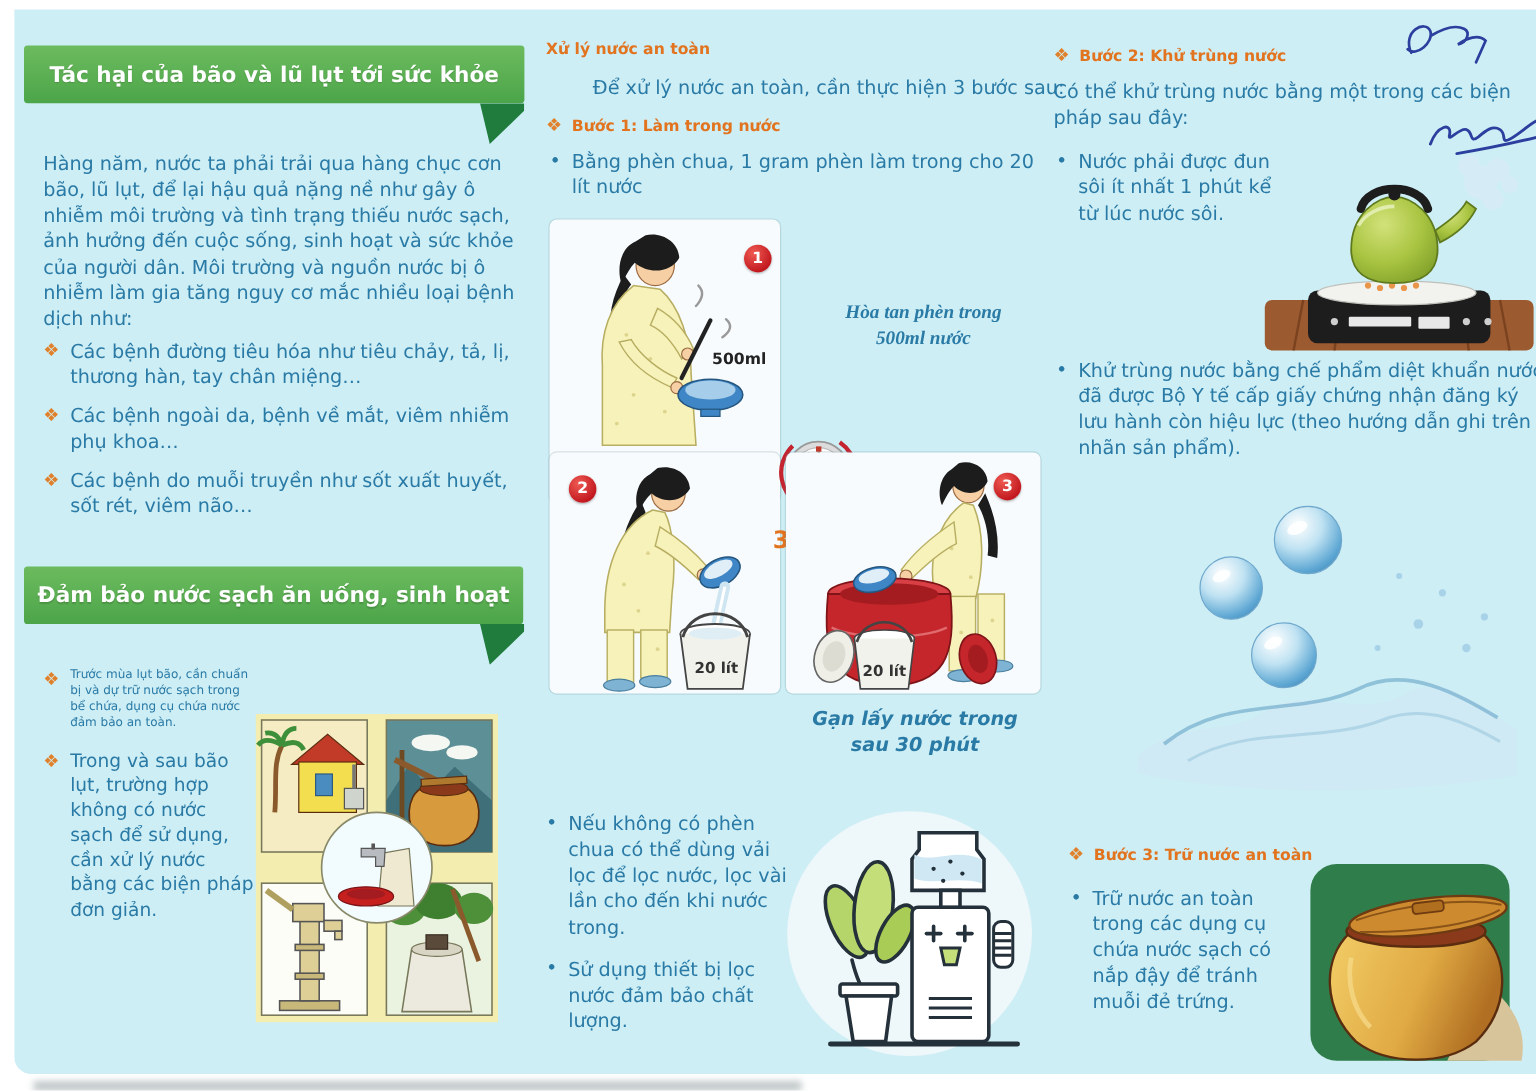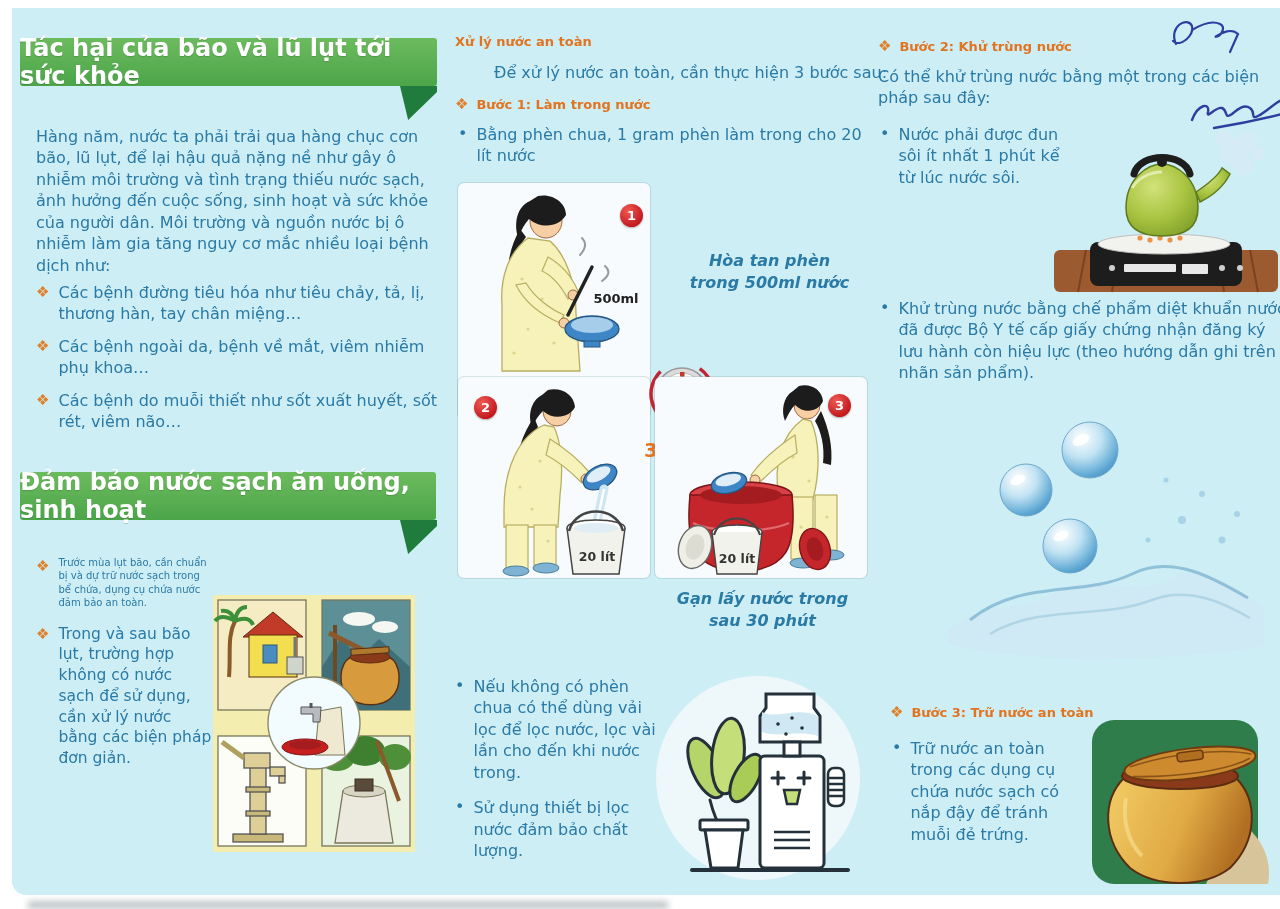--- a/index.html
+++ b/index.html
@@ -5,21 +5,21 @@
   html,body{margin:0;padding:0;background:#ffffff;}
   #stage{position:relative;width:1280px;height:909px;overflow:hidden;
          font-family:"DejaVu Sans","Liberation Sans",sans-serif;background:#ffffff;}
   #page{position:absolute;left:12px;top:8px;right:0;bottom:14px;background:#cdeef5;
         border-bottom-left-radius:14px;}
   #page-shadow{position:absolute;left:28px;bottom:0;width:640px;height:8px;background:#a9b2b4;
         filter:blur(3px);opacity:.75;}
   .abs{position:absolute;}
   
   .banner{background:linear-gradient(#6cbb5e,#4ca549);color:#ffffff;font-weight:bold;
-          font-size:24px;display:flex;align-items:center;justify-content:center;
+          font-size:18px;display:flex;align-items:center;justify-content:center;
           height:48px;border-radius:3px;text-shadow:0 1px 1px rgba(0,0,0,.15);}
   .fold{width:37px;height:34px;background:#1f7c3d;
         clip-path:polygon(0 0,100% 0,100% 18%,22% 100%);}
   .body-txt{font-size:16px;line-height:1.34;color:#2a7aa6;font-weight:500;}
   .orange-h{color:#e2731f;font-weight:bold;font-size:13px;}
   .b-row{display:flex;margin-bottom:11px;}
   .b-row .mark{flex:0 0 auto;margin-right:9px;}
   .diamond{color:#e0802a;font-size:15px;line-height:1.4;}
   .dot{color:#2a7aa6;font-size:16px;line-height:1.3;}
   .step-lab{display:flex;align-items:baseline;}
@@ -50,21 +50,21 @@
     <div class="b-row">
       <span class="mark diamond">❖</span>
       <span class="body-txt">Các bệnh đường tiêu hóa như tiêu chảy, tả, lị, thương hàn, tay chân miệng…</span>
     </div>
     <div class="b-row">
       <span class="mark diamond">❖</span>
       <span class="body-txt">Các bệnh ngoài da, bệnh về mắt, viêm nhiễm phụ khoa…</span>
     </div>
     <div class="b-row">
       <span class="mark diamond">❖</span>
-      <span class="body-txt">Các bệnh do muỗi thiết như sốt xuất huyết, sốt rét, viêm não…</span>
+      <span class="body-txt">Các bệnh do muỗi truyền như sốt xuất huyết, sốt rét, viêm não…</span>
     </div>
   </div>
 
   <div class="abs banner" style="left:8px;top:464px;width:416px;">
     <span>Đảm bảo nước sạch ăn uống, sinh hoạt</span>
   </div>
   <div class="abs fold" style="left:388px;top:512px;"></div>
 
   <div class="abs" style="left:24px;top:548px;width:176px;">
     <div class="b-row" style="margin-bottom:14px;">
@@ -174,21 +174,21 @@
       <circle cx="106" cy="140" r="5" fill="#f6cfa4" stroke="#9c6b42" stroke-width="1"></circle>
       <line x1="134" y1="84" x2="110" y2="132" stroke="#222" stroke-width="3.5" stroke-linecap="round"></line>
       <ellipse cx="134" cy="146" rx="27" ry="13" fill="#3f86c6" stroke="#24567f" stroke-width="1.3"></ellipse>
       <ellipse cx="134" cy="142" rx="21" ry="8" fill="#a6cde9"></ellipse>
       <rect x="126" y="158" width="16" height="6" fill="#3f86c6" stroke="#24567f" stroke-width="1"></rect>
       <path d="M122,72 q9,-10 2,-17 M144,98 q11,-8 3,-15" stroke="#999" stroke-width="2" fill="none" stroke-linecap="round"></path>
       <text x="158" y="120" font-size="13" font-weight="bold" fill="#222" text-anchor="middle">500ml</text>
     </svg>
   </div>
   <div class="abs badge" style="left:608px;top:196px;">1</div>
-  <div class="abs cap" style="left:675px;top:242px;width:165px;">Hòa tan phèn trong 500ml nước</div>
+  <div class="abs cap" style="left:675px;top:242px;width:165px;font-family:Liberation Serif, serif;">Hòa tan phèn trong 500ml nước</div>
 
   <div class="abs panel" style="left:446px;top:369px;width:192px;height:201px;">
     <svg width="192" height="201" viewBox="0 0 192 201">
       <ellipse cx="99" cy="34" rx="14" ry="15" fill="#f6cfa4" stroke="#9c6b42" stroke-width="1"></ellipse>
       <path d="M84,18 C72,24 70,40 74,50 C78,42 81,38 85,34 C96,44 112,40 117,30 C116,18 104,10 90,13 Z" fill="#1c1c1c"></path>
       <path d="M76,40 C64,58 58,76 60,94 L68,92 C66,76 72,60 80,50 Z" fill="#1c1c1c"></path>
       <path d="M86,48 C60,60 46,92 46,132 L46,150 L100,150 L102,118 C106,88 102,62 96,50 Z" fill="#f6f2ba" stroke="#b8ae62" stroke-width="1.3"></path>
       <rect x="48" y="148" width="22" height="44" fill="#f6f2ba" stroke="#b8ae62" stroke-width="1.2"></rect>
       <rect x="76" y="148" width="22" height="40" fill="#f6f2ba" stroke="#b8ae62" stroke-width="1.2"></rect>
       <ellipse cx="58" cy="194" rx="13" ry="5" fill="#7fb3d4" stroke="#4a7f9e"></ellipse>

